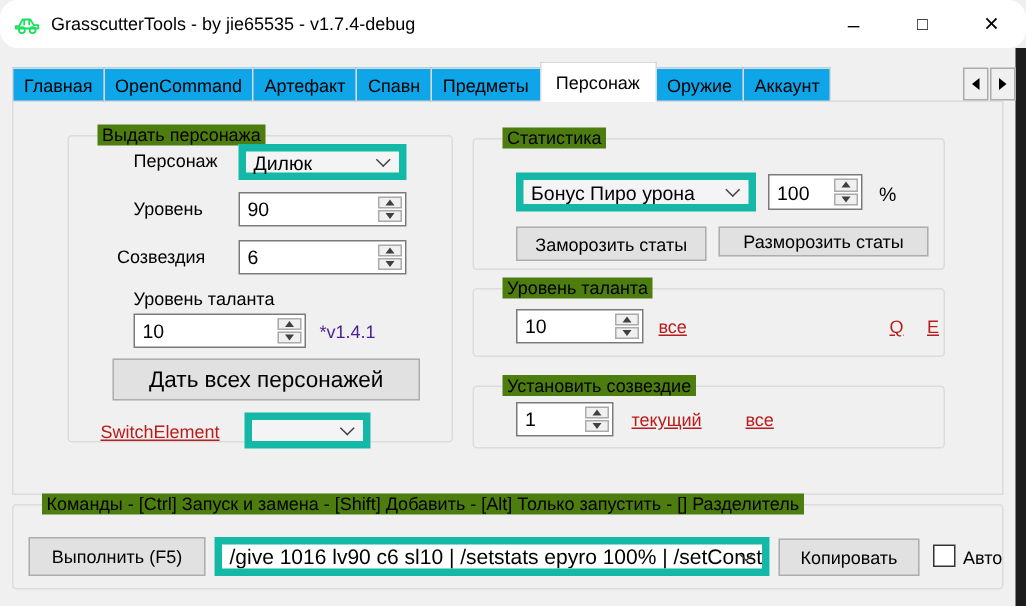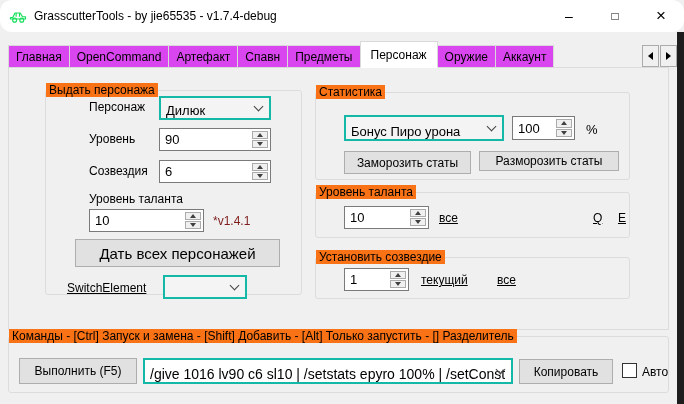--- a/index.html
+++ b/index.html
@@ -18,47 +18,47 @@
   .title-text { position:absolute; left:34px; top:0; height:32px; line-height:32px; font-size:12px; white-space:nowrap; }
   .winbtns { position:absolute; right:0; top:0; height:32px; display:flex; }
   .winbtn { width:46px; height:32px; display:flex; align-items:center; justify-content:center; color:#000; }
   .winbtn.min { font-size:14px; }
   .winbtn.max { font-size:12px; }
   .winbtn.close { font-size:17px; font-weight:300; }
   
   .dark-edge { position:absolute; right:0; top:32px; width:7px; height:372px; background:#1d1d1d; }
   
   .tabstrip { position:absolute; left:8px; top:41px; width:662px; height:27px; display:flex; align-items:flex-end; overflow:hidden; z-index:2; }
-  .tab { height:23px; padding:4px 7px; background:#d946ef; border:1px solid #d9d9d9; margin-right:-1px; white-space:nowrap; position:relative; }
+  .tab { height:23px; padding:4px 7px; background:#0ea5e9; border:1px solid #d9d9d9; margin-right:-1px; white-space:nowrap; position:relative; }
   .tab.selected { height:27px; padding:6px 10px; background:#fff; border-bottom:1px solid #fff; z-index:3; }
   .tab-scroll { position:absolute; left:641px; top:45px; display:flex; z-index:4; }
   .scrollbtn { width:17px; height:22px; background:#f0f0f0; border:1px solid #ababab; display:flex; align-items:center; justify-content:center; margin-left:1px; }
   .tri-left  { width:0;height:0;border-top:4px solid transparent;border-bottom:4px solid transparent;border-right:5px solid #000; }
   .tri-right { width:0;height:0;border-top:4px solid transparent;border-bottom:4px solid transparent;border-left:5px solid #000; }
   
   .tabpage { position:absolute; left:8px; top:67px; width:661px; height:263px; border:1px solid #dcdcdc; background:#f0f0f0; z-index:1; }
   
   .group { position:absolute; border:1px solid #dcdcdc; border-radius:3px; z-index:2; }
-  .group-label { position:absolute; top:-8px; left:0; background:#f97316; padding:0 3px; white-space:nowrap; }
+  .group-label { position:absolute; top:-8px; left:19px; background:#4d7c0f; padding:0 3px; white-space:nowrap; }
   
   .lbl { position:absolute; white-space:nowrap; }
   .btn { position:absolute; background:#e1e1e1; border:1px solid #adadad; display:flex; align-items:center; justify-content:center; white-space:nowrap; }
-  .combo { position:absolute; background:#f4f4f4; border:2px solid #14b8a6; display:flex; align-items:flex-end; }
+  .combo { position:absolute; background:#f4f4f4; border:5px solid #14b8a6; display:flex; align-items:center; }
   .combo.editable { background:#fff; }
   .combo-val { padding-left:5px; font-size:13px; white-space:nowrap; overflow:hidden; padding-right:22px; }
   .chev { position:absolute; right:7px; top:50%; width:7px; height:7px; border-right:1.5px solid #424242; border-bottom:1.5px solid #424242; transform:translateY(-72%) rotate(45deg); }
   .numeric { position:absolute; background:#fff; border:1px solid #7a7a7a; display:flex; align-items:center; }
   .num-val { padding-left:5px; font-size:13px; }
   .spin { position:absolute; right:1px; top:1px; bottom:1px; width:17px; display:flex; flex-direction:column; }
   .spin-btn { flex:1; margin:1px 1px 0 0; background:#f0f0f0; border:1px solid #ababab; display:flex; align-items:center; justify-content:center; }
   .spin-btn:last-child { margin-top:1px; margin-bottom:1px; }
   .tri-up   { width:0;height:0;border-left:3px solid transparent;border-right:3px solid transparent;border-bottom:4px solid #404040; }
   .tri-down { width:0;height:0;border-left:3px solid transparent;border-right:3px solid transparent;border-top:4px solid #404040; }
-  .link { position:absolute; color:#000000; text-decoration:underline; white-space:nowrap; cursor:pointer; }
-  .note { position:absolute; color:#7f1d1d; white-space:nowrap; }
+  .link { position:absolute; color:#b91c1c; text-decoration:underline; white-space:nowrap; cursor:pointer; }
+  .note { position:absolute; color:#4c1d95; white-space:nowrap; }
   .cb { position:absolute; width:15px; height:15px; background:#fff; border:1px solid #333; }
 </style>
 </head>
 <body>
 
 <div class="titlebar">
   <svg class="app-icon" viewBox="0 0 24 24">
     <g fill="none" stroke="#17e05d" stroke-width="1.6" stroke-linejoin="round">
       <path d="M2 14 L5 14 L8 8 L15 8 L18 13 L22 13 L22 16 L2 16 Z"></path>
       <circle cx="7.5" cy="17.5" r="2.6"></circle>
@@ -118,21 +118,21 @@
     <span class="spin">
         <span class="spin-btn">
           <i class="tri-up"></i>
         </span>
         <span class="spin-btn">
           <i class="tri-down"></i>
         </span>
       </span>
   </div>
 
-  <span class="lbl" style="left:43px; top:73px;">Созвездия</span>
+  <span class="lbl" style="left:32px; top:73px;">Созвездия</span>
   <div class="numeric" style="left:113px; top:69px; width:112px; height:23px;">
     <span class="num-val">6</span>
     <span class="spin">
         <span class="spin-btn">
           <i class="tri-up"></i>
         </span>
         <span class="spin-btn">
           <i class="tri-down"></i>
         </span>
       </span>

